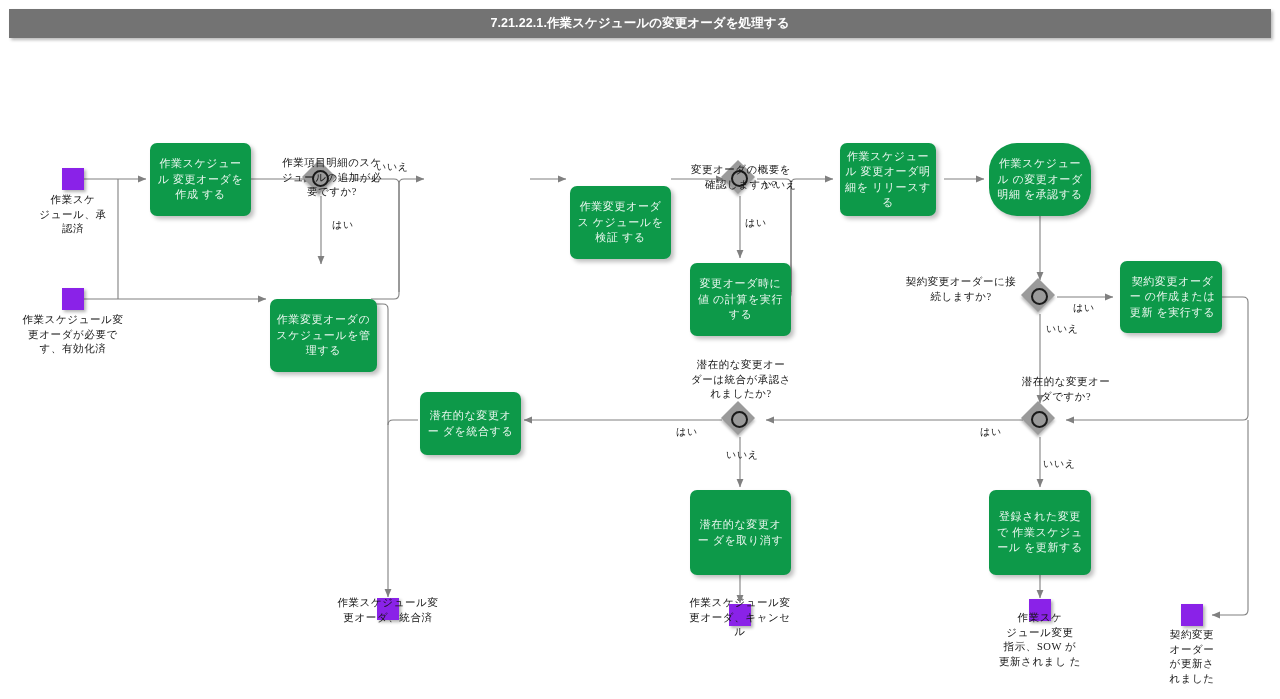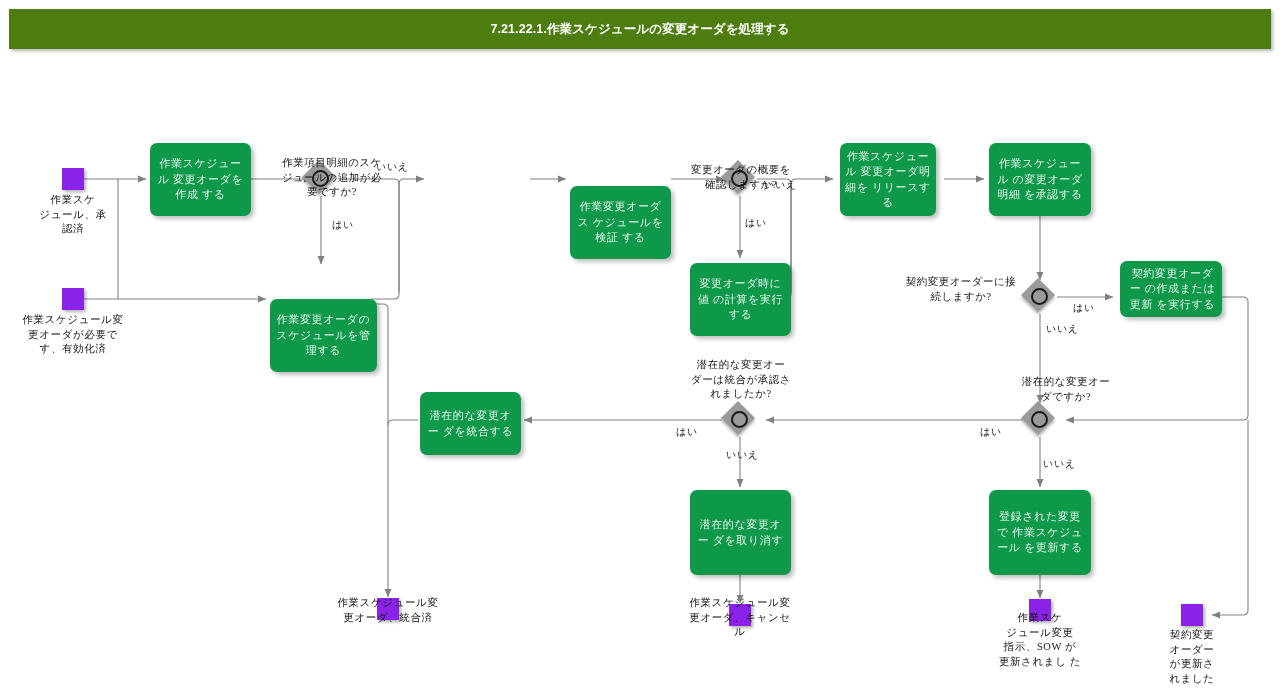--- a/index.html
+++ b/index.html
@@ -5,22 +5,22 @@
   html,body{margin:0;padding:0;background:#ffffff;}
   body{
     width:1280px;height:699px;overflow:hidden;
     font-family:"Liberation Serif","DejaVu Serif",serif;
     -webkit-font-smoothing:antialiased;
   }
   #page{position:relative;width:1280px;height:699px;background:#fff;}
 
   
   .titlebar{
-    position:absolute;left:9px;top:9px;width:1262px;height:40px;
-    background:#4d7c0f;
+    position:absolute;left:9px;top:9px;width:1262px;height:29px;
+    background:#737373;
     display:flex;align-items:center;justify-content:center;
     box-shadow:2px 2px 3px rgba(0,0,0,.28);
   }
   .titlebar .t{
     color:#ffffff;font-size:12.5px;font-weight:bold;
     font-family:"Liberation Sans","DejaVu Sans",sans-serif;
     letter-spacing:.1px;white-space:nowrap;
   }
 
   
@@ -218,27 +218,27 @@
     <span>変更オーダ時に値
 の計算を実行する</span>
   </div>
 
   <div class="pbox" style="left:840px;top:143px;width:96px;height:73px;">
     <span>作業スケジュール
 変更オーダ明細を
 リリースする</span>
   </div>
 
-  <div class="pbox" style="left:989px;top:143px;width:102px;height:73px;">
+  <div class="pbox" style="left:989px;top:143px;width:102px;height:73px;border-radius:28px;">
     <span>作業スケジュール
 の変更オーダ明細
 を承認する</span>
   </div>
 
-  <div class="pbox" style="left:1120px;top:261px;width:102px;height:56px;padding-left:8px;">
+  <div class="pbox" style="left:1120px;top:261px;width:102px;height:72px;padding-left:8px;">
     <span>契約変更オーダー
 の作成または更新
 を実行する</span>
   </div>
 
   <div class="pbox" style="left:420px;top:392px;width:101px;height:63px;">
     <span>潜在的な変更オー
 ダを統合する</span>
   </div>
 

